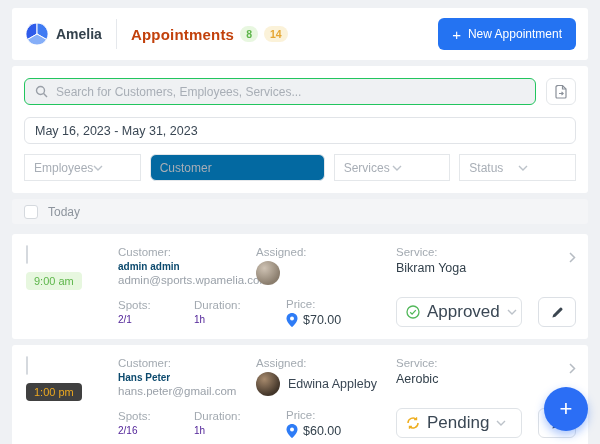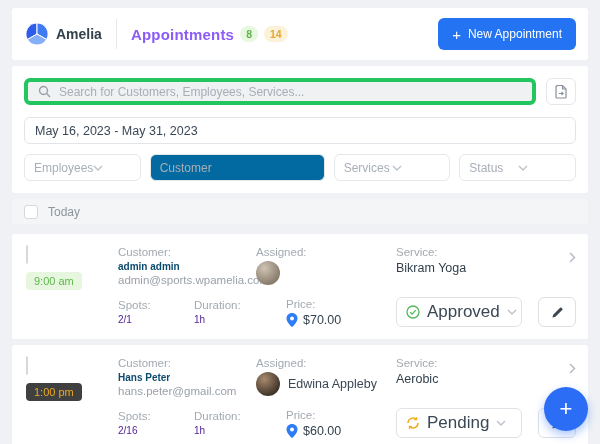--- a/index.html
+++ b/index.html
@@ -14,58 +14,58 @@
   .wrap { position:absolute; left:12px; top:8px; width:576px; }
 
   
   .topbar {
     background:#fff; border-radius:3px; height:52px;
     display:flex; align-items:center; padding:0 12px 0 14px;
   }
   .brand { display:flex; align-items:center; gap:8px; }
   .brand-name { font-size:14px; font-weight:700; color:#33414c; }
   .v-div { width:1px; height:30px; background:#e5e8ec; margin:0 14px; }
-  .page-title { font-size:15px; font-weight:700; color:#8b5cf6; letter-spacing:.2px; }
+  .page-title { font-size:15px; font-weight:700; color:#c2410c; letter-spacing:.2px; }
   .count-badge { font-size:10.5px; font-weight:700; border-radius:10px; padding:2px 6px; margin-left:6px; }
   .count-green { background:#e8f7e0; color:#5eb64b; }
   .count-yellow { background:#fbf2d9; color:#e5a633; }
   .spacer { flex:1; }
   .btn-primary {
     background:#2473f2; color:#fff; border:none; border-radius:6px;
     height:32px; padding:0 14px; font-size:12px; font-family:inherit;
     display:flex; align-items:center; gap:7px; cursor:pointer;
   }
   .btn-primary .plus { font-size:15px; font-weight:400; line-height:1; }
 
   
   .gap6 { height:6px; }
   .gap4 { height:4px; }
   .card { background:#fff; border-radius:3px; padding:12px; }
   .search-row { display:flex; gap:10px; }
   .search-box {
     flex:1; display:flex; align-items:center; gap:8px;
-    background:#eff1f3; border:4px solid #22c55e; border-radius:6px;
+    background:#eff1f3; border:1px solid #22c55e; border-radius:6px;
     height:27px; padding:0 10px;
   }
   .search-box input {
     border:none; background:transparent; outline:none; flex:1;
     font-size:12px; font-family:inherit; color:#55626e;
   }
   .search-box input::placeholder { color:#a8aeb6; }
   .icon-btn {
     width:30px; height:27px; background:#fff; border:1px solid #e4e7ea;
     border-radius:6px; display:flex; align-items:center; justify-content:center; cursor:pointer;
   }
   .date-input {
     margin-top:12px; width:100%; height:27px; border:1px solid #e1e4e8; border-radius:6px;
     padding:0 10px; font-size:12.5px; font-family:inherit; color:#3a4754; outline:none; background:#fff;
   }
   .filter-row { display:flex; gap:9px; margin-top:10px; }
   .select-box {
-    flex:1; height:27px; border:1px solid #e4e7ea; border-radius:6px;
+    flex:1; height:27px; border:1px solid #e4e7ea; border-radius:0;
     display:flex; align-items:center; padding:0 9px; cursor:pointer; background:#fff;
   }
   .select-box span { flex:1; font-size:12px; color:#a8aeb6; }
   .filter-input {
     flex:1; height:27px; border:1px solid #e4e7ea; border-radius:6px;
     padding:0 9px; font-size:12px; font-family:inherit; outline:none; background:#0369a1;
   }
   .filter-input::placeholder { color:#a8aeb6; }
 
   

